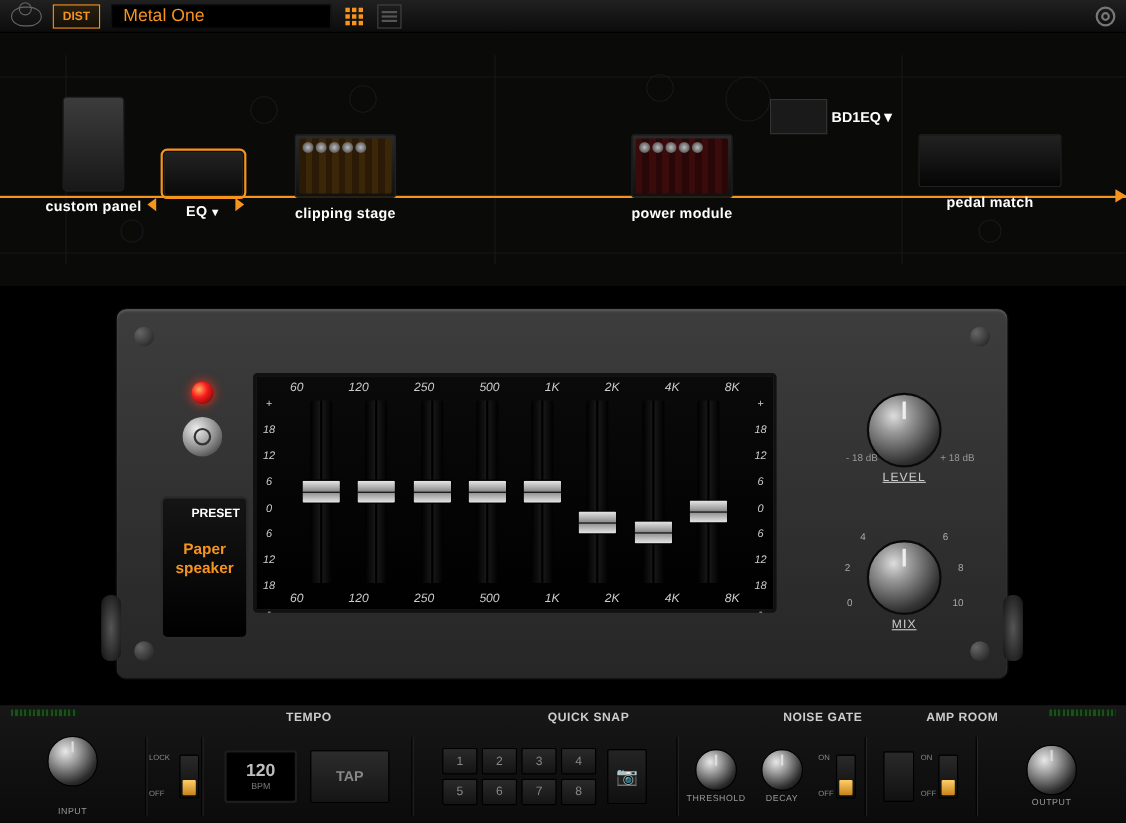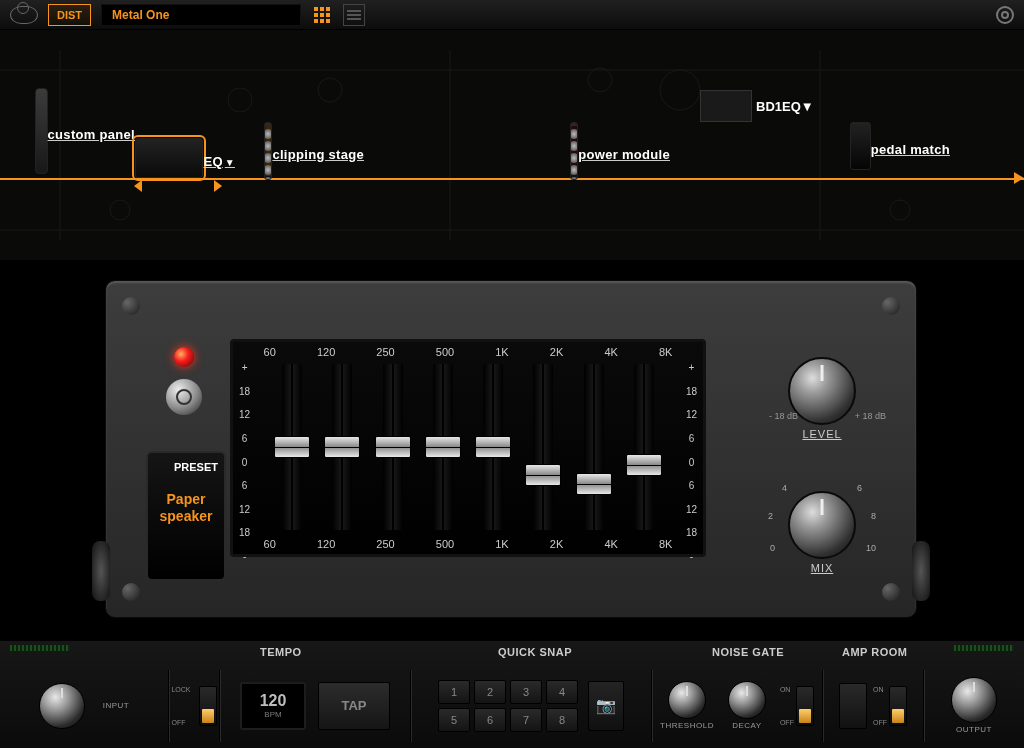--- a/index.html
+++ b/index.html
@@ -2,35 +2,35 @@
 <html><head>
 <meta charset="utf-8">
 <style>
   * { margin:0; padding:0; box-sizing:border-box; font-family: Arial, Helvetica, sans-serif; user-select:none; }
   body { width:1024px; height:748px; background:#000; overflow:hidden; color:#ccc; position:relative; }
   
   .topbar { height:30px; background:linear-gradient(#202020,#0c0c0c); border-bottom:1px solid #000; display:flex; align-items:center; padding:0 10px; gap:10px; }
   .cloud-icon { width:28px; height:18px; border:1px solid #666; border-radius:50%/60%; position:relative; }
   .cloud-icon:after{content:"";position:absolute;left:6px;top:-5px;width:10px;height:10px;border:1px solid #666;border-radius:50%;}
   .dist-badge { height:22px; border:1px solid #f7941d; padding:0 8px; display:flex; align-items:center; font-size:11px; font-weight:bold; color:#f7941d; background:linear-gradient(#2a2010,#151006);}
-  .preset-name { flex:0 0 200px; height:22px; border:1px solid #111; background:#000; display:flex; align-items:center; font-size:12px; font-weight:bold; color:#f7941d; padding:0 10px;}
+  .preset-name { flex:0 0 200px; height:22px; border:1px solid #111; background:#000; display:flex; align-items:center; font-size:16px; font-weight:normal; color:#f7941d; padding:0 10px;}
   .grid-icon { width:22px; height:22px; display:grid; grid-template:repeat(3,4px)/repeat(3,4px); gap:2px; align-content:center; justify-content:center;}
   .grid-icon span{background:#f7941d;}
   .list-icon { width:22px; height:22px; border:1px solid #444; display:flex; flex-direction:column; justify-content:center; gap:2px; padding:3px;}
   .list-icon span{height:2px;background:#555;}
   .top-spacer{flex:1;}
   .gear-icon{width:18px;height:18px;border:2px solid #777;border-radius:50%;position:relative;}
   .gear-icon:before{content:"";position:absolute;inset:3px;border:2px solid #777;border-radius:50%;}
   
   .chain-area{height:230px;position:relative;background:#0a0a08;overflow:hidden;}
   .schematic{position:absolute;inset:0;opacity:.08;pointer-events:none;}
   .schematic line,.schematic circle{stroke:#9cf;stroke-width:1;fill:none;}
   .chain-rail{position:absolute;left:0;right:0;top:148px;height:2px;background:#f7941d;}
   .chain-arrow{position:absolute;right:0;top:142px;width:0;height:0;border-left:10px solid #f7941d;border-top:6px solid transparent;border-bottom:6px solid transparent;}
-  .module{position:absolute;top:92px;display:flex;flex-direction:row;align-items:center;width:100px;text-decoration:underline;}
+  .module{position:absolute;top:92px;display:flex;flex-direction:column;align-items:center;width:100px;}
   .mod-thumb{width:92px;height:58px;border:1px solid #222;border-radius:3px;background:linear-gradient(#2a2a2a,#111);display:flex;align-items:center;justify-content:center;overflow:hidden;}
   .mod-thumb.sel{outline:2px solid #f7941d;outline-offset:1px;}
   .mod-label{font-size:13px;font-weight:bold;color:#fff;margin-top:6px;white-space:nowrap;letter-spacing:.3px;}
   .mod-label .dd{font-size:10px;margin-left:2px;}
   .module.custom{top:58px;}
   .module.custom .mod-thumb{width:56px;height:86px;border-radius:4px;background:linear-gradient(#3c3c3c,#181818);}
   .pcb{width:84px;height:50px;border-radius:2px;background:
     linear-gradient(90deg,rgba(255,255,255,.05) 0 100%),
     repeating-linear-gradient(90deg,#173a17 0 6px,#0d260d 6px 12px);
     display:flex;flex-wrap:wrap;gap:2px;padding:3px;}
@@ -44,21 +44,21 @@
   .tri-l,.tri-r{position:absolute;top:150px;width:0;height:0;border-top:6px solid transparent;border-bottom:6px solid transparent;}
   .tri-l{left:134px;border-right:8px solid #f7941d;}
   .tri-r{left:214px;border-left:8px solid #f7941d;}
   
   .eq-panel{position:absolute;left:105px;top:280px;width:812px;height:338px;
     background:linear-gradient(#3d3d3d,#262626);border:1px solid #0a0a0a;border-radius:10px;
     box-shadow:inset 0 2px 2px rgba(255,255,255,.15), 0 6px 12px rgba(0,0,0,.6);}
   .eq-panel .screw{position:absolute;width:18px;height:18px;border-radius:50%;background:radial-gradient(circle at 30% 30%,#666,#1a1a1a);}
   .eq-panel .screw.tl{left:16px;top:16px;} .eq-panel .screw.tr{right:16px;top:16px;}
   .eq-panel .screw.bl{left:16px;bottom:16px;} .eq-panel .screw.br{right:16px;bottom:16px;}
-  .eq-inner{position:absolute;left:124px;top:58px;width:476px;height:218px;background:linear-gradient(#0a0a0a,#000);border:3px solid #111;border-radius:4px;}
+  .eq-inner{position:absolute;left:124px;top:58px;width:476px;height:218px;background:linear-gradient(#0a0a0a,#000);border:3px solid #111;border-radius:4px;font-style:italic;}
   .band-labels{display:flex;justify-content:space-around;font-size:11px;color:#ccc;padding:4px 10px 0 10px;}
   .band-labels.bot{position:absolute;bottom:4px;left:0;right:0;}
   .scale-col{position:absolute;top:20px;font-size:10px;color:#ccc;display:flex;flex-direction:column;justify-content:space-between;height:200px;align-items:center;}
   .scale-col.left{left:6px;} .scale-col.right{right:6px;}
   .sliders{position:absolute;left:34px;right:34px;top:22px;bottom:24px;display:flex;justify-content:space-around;}
   .slider-track{width:20px;height:100%;position:relative;background:linear-gradient(90deg,#000,#1a1a1a,#000);border-radius:2px;}
   .slider-track:before{content:"";position:absolute;left:50%;top:0;bottom:0;width:2px;background:#000;transform:translateX(-50%);}
   .slider-thumb{position:absolute;left:-8px;width:36px;height:22px;background:linear-gradient(#e8e8e8,#888 50%,#e8e8e8);border:1px solid #000;border-radius:2px;}
   .slider-thumb:before{content:"";position:absolute;left:0;right:0;top:50%;height:1px;background:#000;}
   
@@ -305,21 +305,21 @@
   <div class="meter-strip" style="left:10px"></div>
   <div class="meter-strip" style="right:10px"></div>
   <div class="sec-labels">
     <span style="left:260px">TEMPO</span>
     <span style="left:498px">QUICK SNAP</span>
     <span style="left:712px">NOISE GATE</span>
     <span style="left:842px">AMP ROOM</span>
   </div>
   <div class="bb-row">
 
-    <div class="cell" style="width:168px;flex-direction:row;gap:18px">
+    <div class="cell" style="width:132px;flex-direction:column;gap:18px">
       <div class="knob-sm"></div>
       <div class="tiny-lbl">INPUT</div>
     </div>
     <div class="vsep"></div>
 
     <div class="cell" style="width:50px">
       <div class="sw-lbls">
           <span>LOCK</span>
           <span>OFF</span>
         </div>

